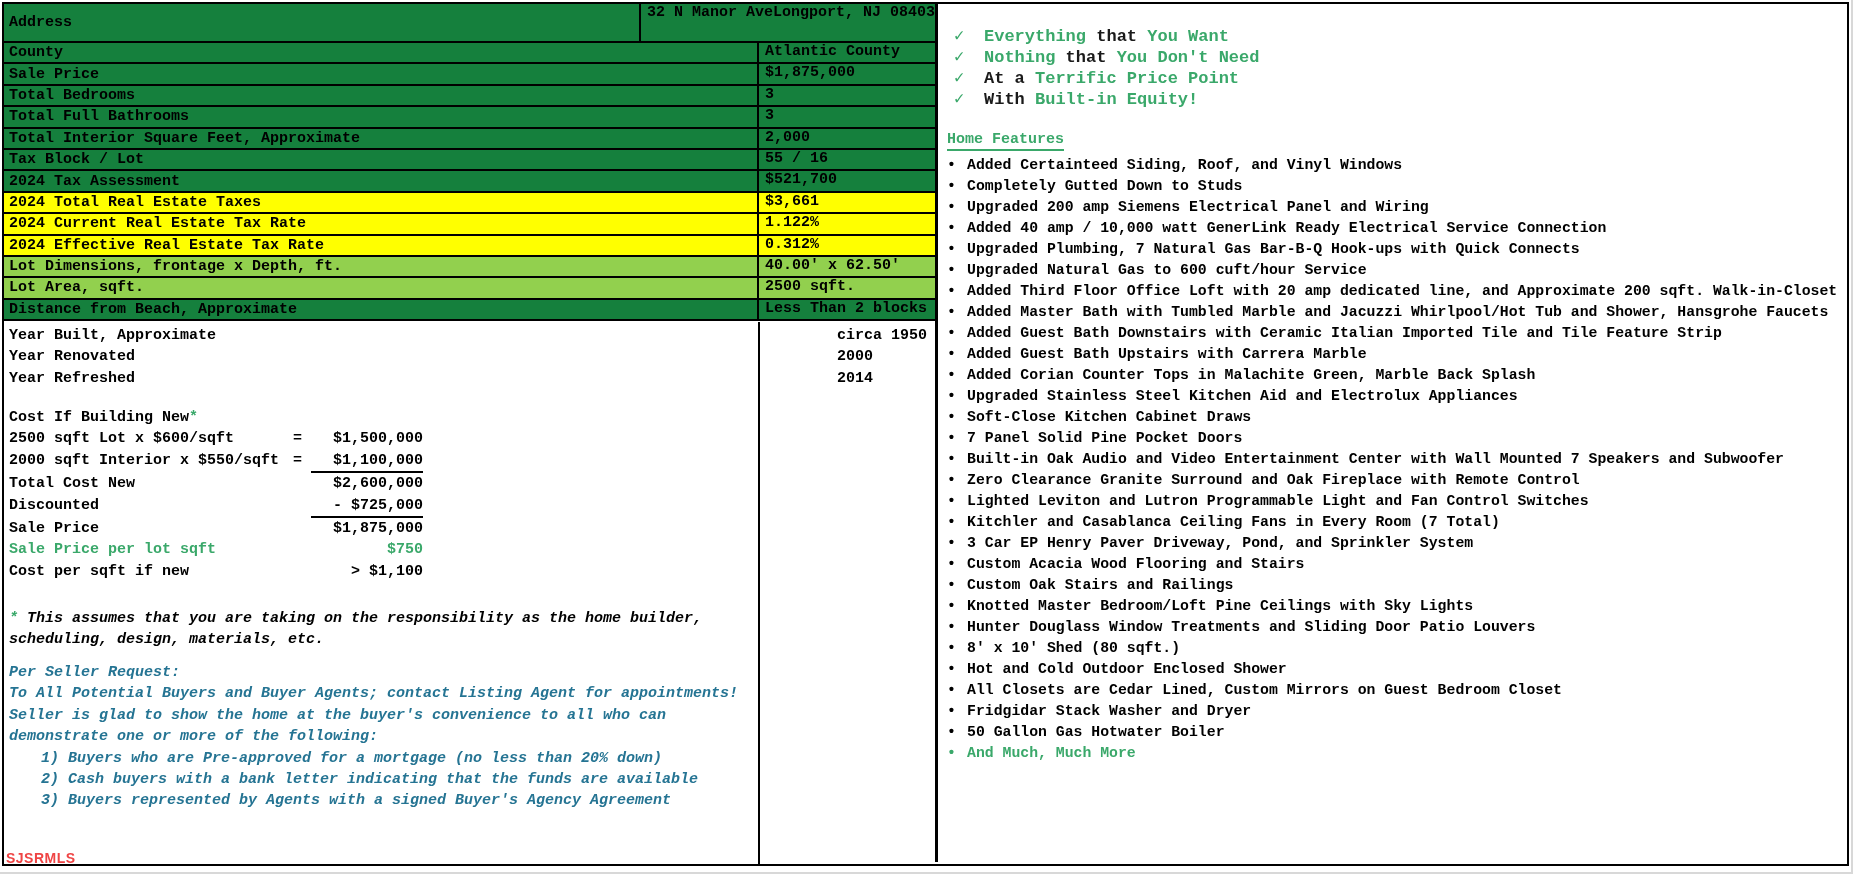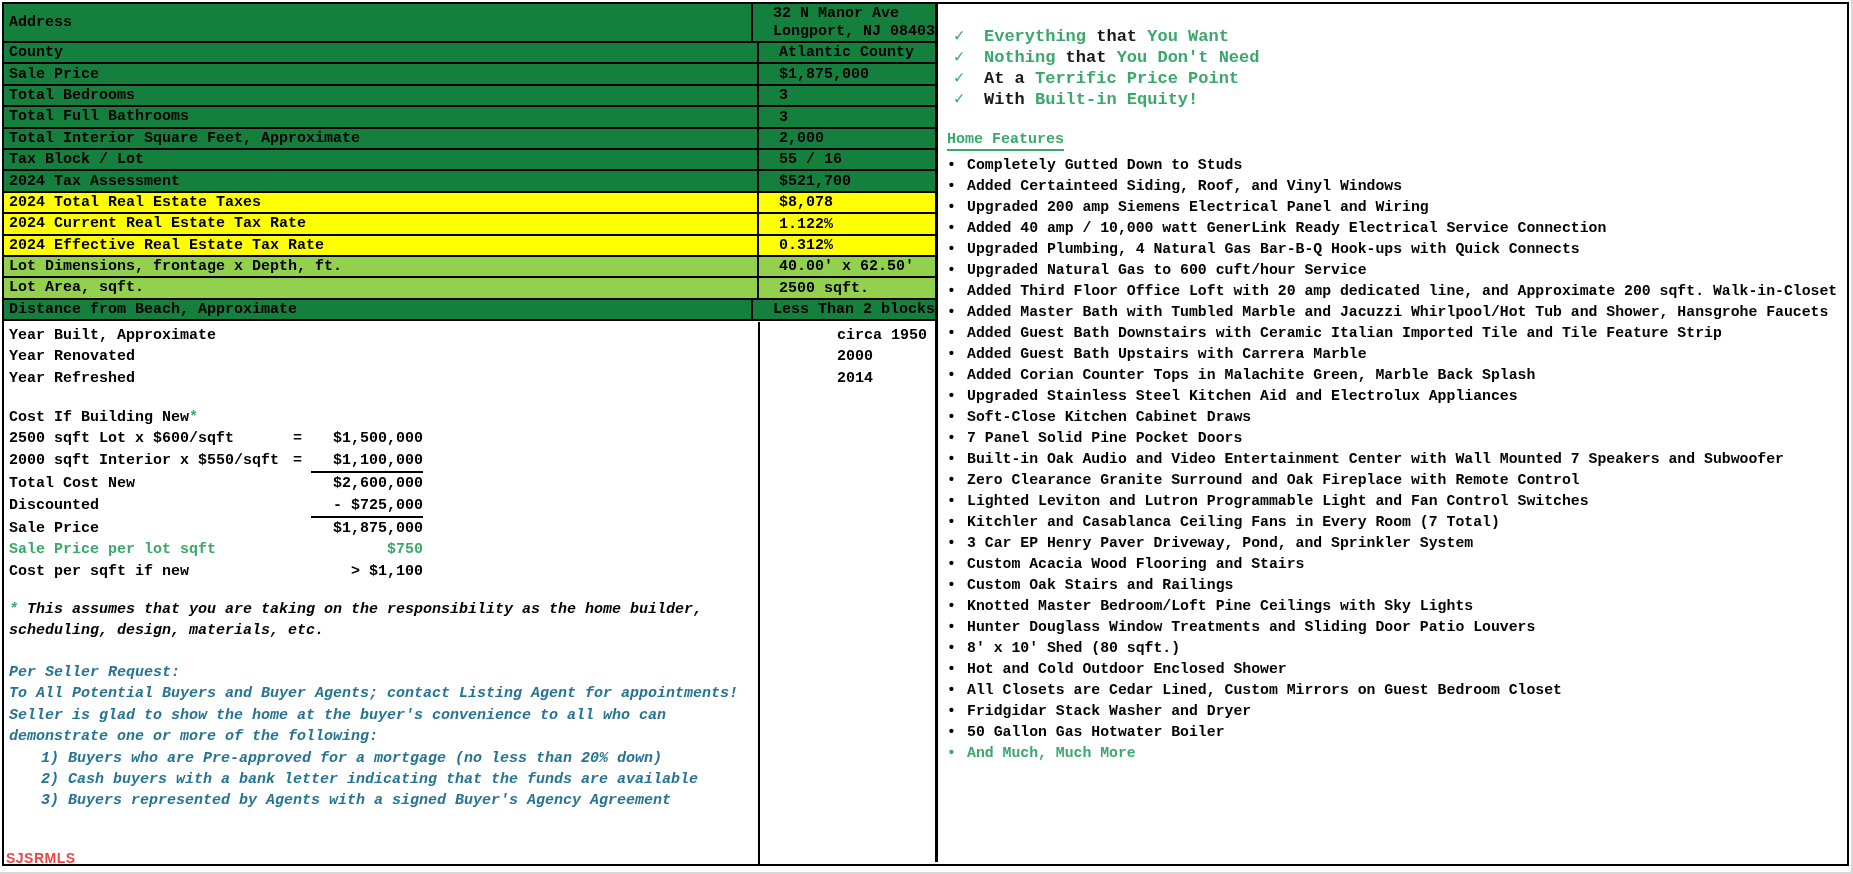--- a/index.html
+++ b/index.html
@@ -12,40 +12,40 @@
   .page-edge{position:absolute;inset:0;border-right:2px solid #d8d8d8;border-bottom:2px solid #d8d8d8;pointer-events:none;}
   .frame{position:absolute;left:2px;top:2px;width:1843px;height:860px;border:2px solid #000;}
   
   .ptable{position:absolute;left:4px;top:4px;width:931px;}
   .trow{display:flex;align-items:center;border-bottom:2px solid #000;height:19.4px;background:#15803d;}
   .trow.tall{height:37px;}
   .trow.bg-yellow{background:var(--ybg);}
   .trow.bg-green{background:var(--gbg);}
   .tlabel{width:755px;box-sizing:border-box;border-right:2px solid #000;padding-left:5px;
           font-size:15px;align-self:stretch;display:flex;align-items:center;}
-  .tvalue{flex:1;align-self:stretch;display:flex;flex-direction:column;justify-content:flex-end;
-          padding-left:20px;font-size:15px;}
+  .tvalue{flex:1;align-self:stretch;display:flex;justify-content:space-between;
+          padding-left:6px;font-size:15px;}
   .vline{line-height:18px;white-space:nowrap;}
   
   .freecell{position:absolute;left:4px;top:322px;width:931px;height:542px;font-size:15px;}
   .vdivider{position:absolute;left:753.5px;top:0;width:2px;height:100%;background:#000;}
   .yearblock{position:absolute;left:0;top:3px;right:0;}
   .yrow{display:flex;line-height:21.4px;}
   .ylabel{width:828px;box-sizing:border-box;padding-left:5px;}
   .yvalue{padding-left:5px;white-space:nowrap;}
   .costblock{position:absolute;left:5px;top:85px;width:745px;}
   .cline{display:flex;line-height:21.4px;}
   .cline.green{color:var(--green);}
   .clabel{width:284px;white-space:nowrap;}
   .cvals{display:flex;}
   .cop{width:18px;}
   .camt{width:112px;text-align:right;white-space:nowrap;}
   .camt.ul{border-bottom:2px solid #000;}
   .star{color:var(--green);}
-  .noteblock{position:absolute;left:5px;top:277px;width:745px;font-style:italic;}
+  .noteblock{position:absolute;left:5px;top:286px;width:745px;font-style:italic;}
   .nline{line-height:21.4px;white-space:nowrap;}
   .sellerblock{position:absolute;left:5px;top:340px;width:745px;font-style:italic;color:var(--teal);}
   .sline{line-height:21.4px;white-space:nowrap;}
   .sline.indent{padding-left:32px;}
   .mls{position:absolute;left:2px;bottom:-2px;font-family:"Liberation Sans","DejaVu Sans",sans-serif;
        font-size:14px;font-style:normal;color:#ef4444;letter-spacing:0.5px;text-align:right;}
   
   .thickbar{position:absolute;left:935px;top:4px;width:3px;height:858px;background:#000;}
   
   .rpanel{position:absolute;left:938px;top:4px;width:909px;height:858px;background:#fff;}
@@ -113,21 +113,21 @@
     </div>
     <div class="trow">
       <div class="tlabel">2024 Tax Assessment</div>
       <div class="tvalue">
         <div class="vline">$521,700</div>
       </div>
     </div>
     <div class="trow bg-yellow">
       <div class="tlabel">2024 Total Real Estate Taxes</div>
       <div class="tvalue">
-        <div class="vline">$8,078</div>
+        <div class="vline">$3,661</div>
       </div>
     </div>
     <div class="trow bg-yellow">
       <div class="tlabel">2024 Current Real Estate Tax Rate</div>
       <div class="tvalue">
         <div class="vline">1.122%</div>
       </div>
     </div>
     <div class="trow bg-yellow">
       <div class="tlabel">2024 Effective Real Estate Tax Rate</div>
@@ -245,25 +245,25 @@
 
 <div class="rpanel">
   <div class="checklist">
       <div class="ckline"><span class="ck">✓</span><span class="seg-green">Everything</span><span class="seg-dark"> that </span><span class="seg-green">You Want</span></div>
       <div class="ckline"><span class="ck">✓</span><span class="seg-green">Nothing</span><span class="seg-dark"> that </span><span class="seg-green">You Don't Need</span></div>
       <div class="ckline"><span class="ck">✓</span><span class="seg-dark">At a </span><span class="seg-green">Terrific Price Point</span></div>
       <div class="ckline"><span class="ck">✓</span><span class="seg-dark">With </span><span class="seg-green">Built-in Equity!</span></div>
     </div>
   <div class="hf-heading">Home Features</div>
   <div class="features">
+      <div class="fline"><span class="bullet">•</span><span>Added Certainteed Siding, Roof, and Vinyl Windows</span></div>
       <div class="fline"><span class="bullet">•</span><span>Completely Gutted Down to Studs</span></div>
-      <div class="fline"><span class="bullet">•</span><span>Added Certainteed Siding, Roof, and Vinyl Windows</span></div>
       <div class="fline"><span class="bullet">•</span><span>Upgraded 200 amp Siemens Electrical Panel and Wiring</span></div>
       <div class="fline"><span class="bullet">•</span><span>Added 40 amp / 10,000 watt GenerLink Ready Electrical Service Connection</span></div>
-      <div class="fline"><span class="bullet">•</span><span>Upgraded Plumbing, 4 Natural Gas Bar-B-Q Hook-ups with Quick Connects</span></div>
+      <div class="fline"><span class="bullet">•</span><span>Upgraded Plumbing, 7 Natural Gas Bar-B-Q Hook-ups with Quick Connects</span></div>
       <div class="fline"><span class="bullet">•</span><span>Upgraded Natural Gas to 600 cuft/hour Service</span></div>
       <div class="fline"><span class="bullet">•</span><span>Added Third Floor Office Loft with 20 amp dedicated line, and Approximate 200 sqft. Walk-in-Closet</span></div>
       <div class="fline"><span class="bullet">•</span><span>Added Master Bath with Tumbled Marble and Jacuzzi Whirlpool/Hot Tub and Shower, Hansgrohe Faucets</span></div>
       <div class="fline"><span class="bullet">•</span><span>Added Guest Bath Downstairs with Ceramic Italian Imported Tile and Tile Feature Strip</span></div>
       <div class="fline"><span class="bullet">•</span><span>Added Guest Bath Upstairs with Carrera Marble</span></div>
       <div class="fline"><span class="bullet">•</span><span>Added Corian Counter Tops in Malachite Green, Marble Back Splash</span></div>
       <div class="fline"><span class="bullet">•</span><span>Upgraded Stainless Steel Kitchen Aid and Electrolux Appliances</span></div>
       <div class="fline"><span class="bullet">•</span><span>Soft-Close Kitchen Cabinet Draws</span></div>
       <div class="fline"><span class="bullet">•</span><span>7 Panel Solid Pine Pocket Doors</span></div>
       <div class="fline"><span class="bullet">•</span><span>Built-in Oak Audio and Video Entertainment Center with Wall Mounted 7 Speakers and Subwoofer</span></div>

